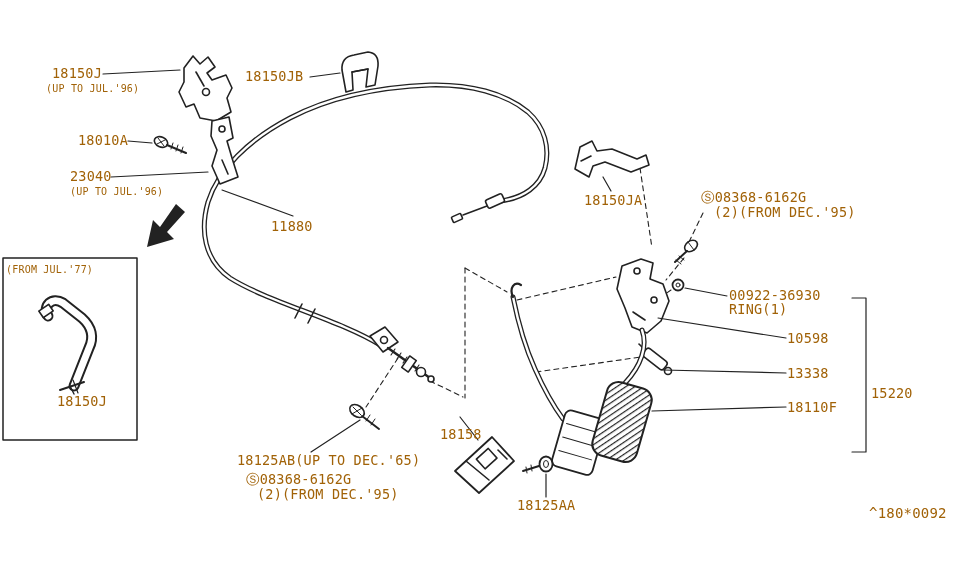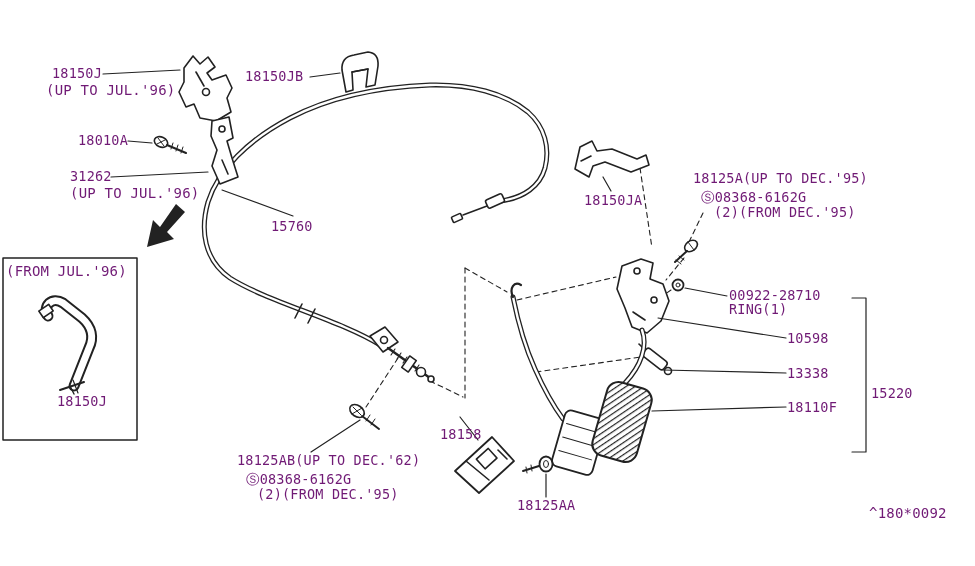--- a/index.html
+++ b/index.html
@@ -2,24 +2,24 @@
 <html><head>
 <meta charset="utf-8">
 <style>
   html,body{margin:0;padding:0;background:#ffffff;}
   .canvas{
     position:relative;width:975px;height:566px;background:#fff;overflow:hidden;
     font-family:"DejaVu Sans Mono","Liberation Mono",monospace;
   }
   .canvas svg{position:absolute;left:0;top:0;}
   .lbl{
-    position:absolute;font-size:13.5px;line-height:1.1;color:#701a75;
+    position:absolute;font-size:13.5px;line-height:1.1;color:#a16207;
     white-space:nowrap;letter-spacing:0.2px;
   }
-  .lbl.note{font-size:14px;}
+  .lbl.note{font-size:10px;}
   .code{font-size:14px;}
 </style>
 </head>
 <body>
 
 <div class="canvas">
 
   <svg width="975" height="566" viewBox="0 0 975 566" stroke="#222" fill="none" stroke-width="1.6" stroke-linecap="round" stroke-linejoin="round">
     <defs>
       <pattern id="hatch" width="5" height="5" patternUnits="userSpaceOnUse" patternTransform="rotate(40)">
@@ -197,34 +197,33 @@
       <line x1="311" y1="452" x2="360" y2="420"></line>
       <line x1="546" y1="497" x2="546" y2="474"></line>
       <line x1="78" y1="393" x2="73" y2="380"></line>
     </g>
   </svg>
 
   <div class="lbl" style="left:52px;top:66px">18150J</div>
   <div class="lbl note" style="left:46px;top:83px">(UP TO JUL.'96)</div>
   <div class="lbl" style="left:245px;top:69px">18150JB</div>
   <div class="lbl" style="left:78px;top:133px">18010A</div>
-  <div class="lbl" style="left:70px;top:169px">31262</div>
+  <div class="lbl" style="left:70px;top:169px">23040</div>
   <div class="lbl note" style="left:70px;top:186px">(UP TO JUL.'96)</div>
-  <div class="lbl" style="left:271px;top:219px">15760</div>
+  <div class="lbl" style="left:271px;top:219px">11880</div>
   <div class="lbl" style="left:584px;top:193px">18150JA</div>
-  <div class="lbl" style="left:693px;top:171px">18125A(UP TO DEC.'95)</div>
   <div class="lbl" style="left:701px;top:190px">Ⓢ08368-6162G</div>
   <div class="lbl" style="left:714px;top:205px">(2)(FROM DEC.'95)</div>
-  <div class="lbl" style="left:729px;top:288px">00922-28710</div>
+  <div class="lbl" style="left:729px;top:288px">00922-36930</div>
   <div class="lbl" style="left:729px;top:302px">RING(1)</div>
   <div class="lbl" style="left:787px;top:331px">10598</div>
   <div class="lbl" style="left:787px;top:366px">13338</div>
   <div class="lbl" style="left:871px;top:386px">15220</div>
   <div class="lbl" style="left:787px;top:400px">18110F</div>
-  <div class="lbl note" style="left:6px;top:264px">(FROM JUL.'96)</div>
+  <div class="lbl note" style="left:6px;top:264px">(FROM JUL.'77)</div>
   <div class="lbl" style="left:57px;top:394px">18150J</div>
   <div class="lbl" style="left:440px;top:427px">18158</div>
-  <div class="lbl" style="left:237px;top:453px">18125AB(UP TO DEC.'62)</div>
+  <div class="lbl" style="left:237px;top:453px">18125AB(UP TO DEC.'65)</div>
   <div class="lbl" style="left:246px;top:472px">Ⓢ08368-6162G</div>
   <div class="lbl" style="left:257px;top:487px">(2)(FROM DEC.'95)</div>
   <div class="lbl" style="left:517px;top:498px">18125AA</div>
   <div class="lbl code" style="left:869px;top:506px">^180*0092</div>
 </div>
 
 </body></html>

